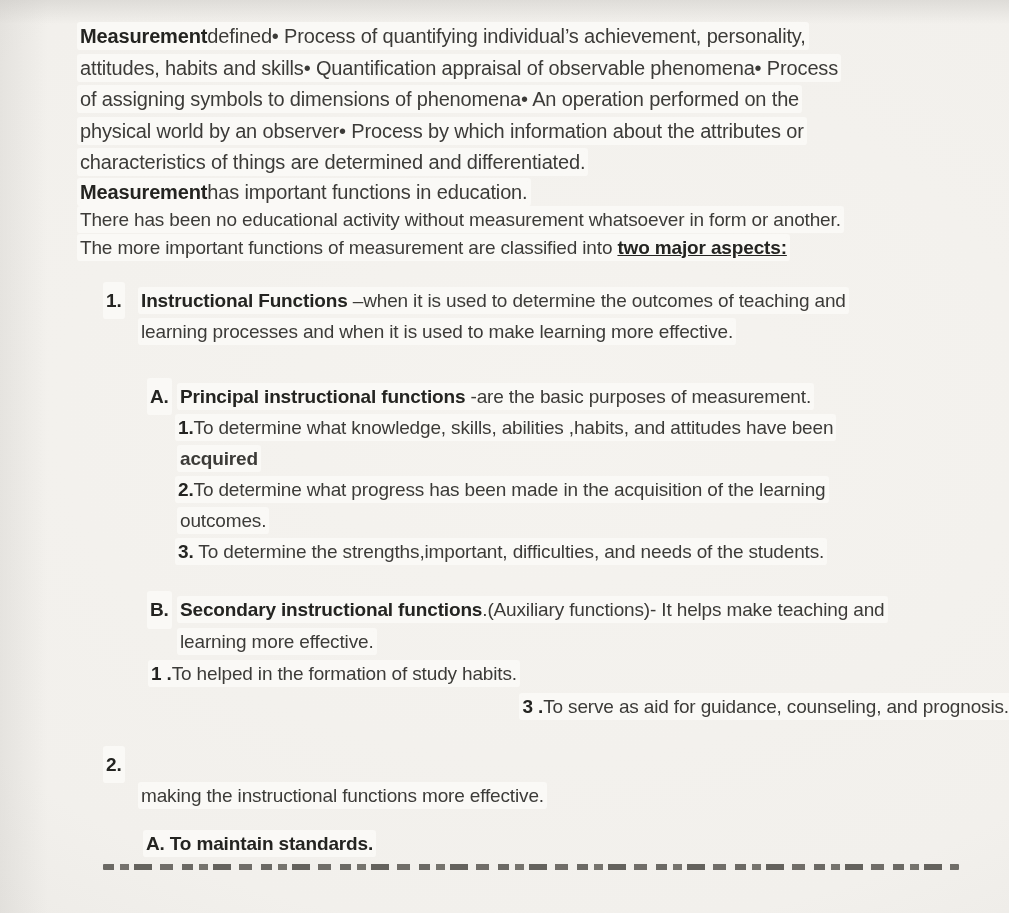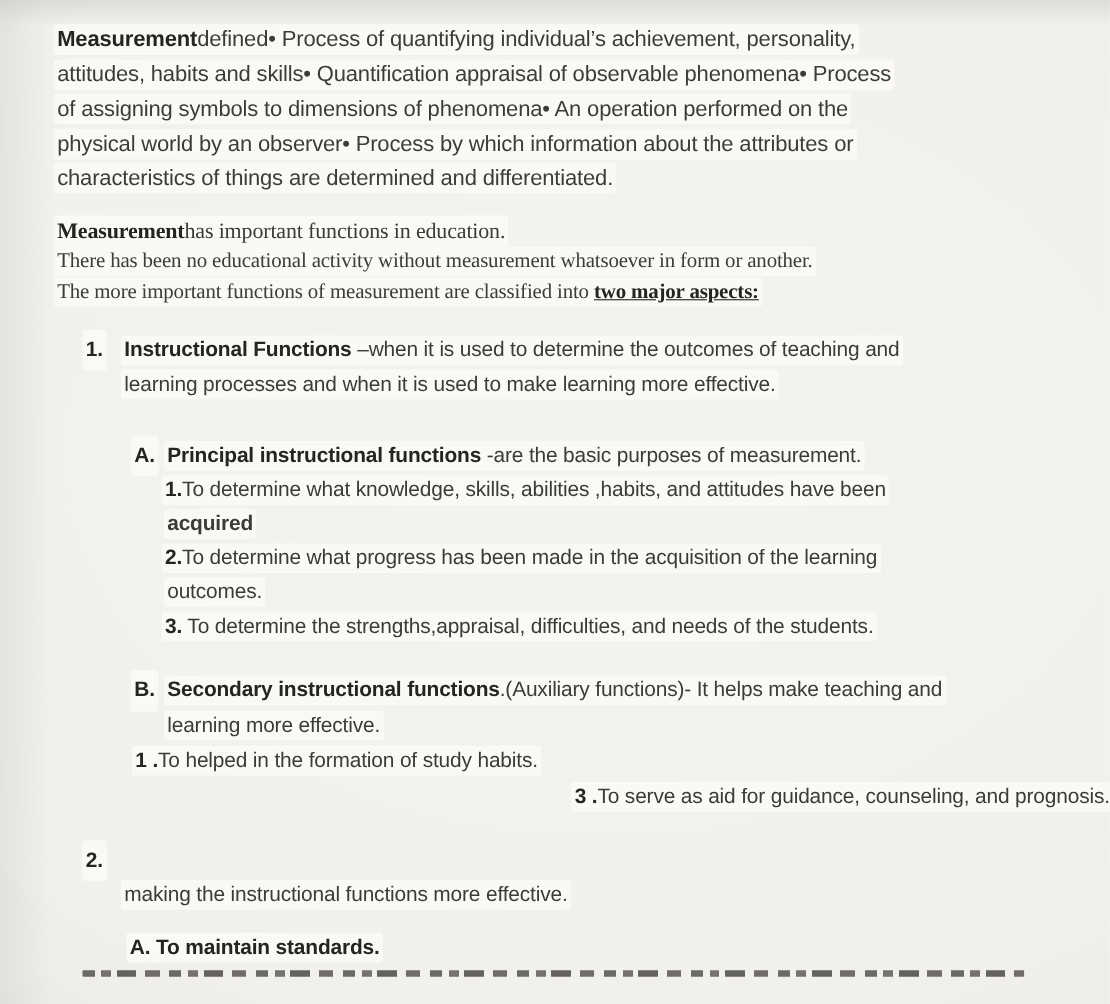--- a/index.html
+++ b/index.html
@@ -14,20 +14,21 @@
       linear-gradient(180deg, rgba(198,196,192,.45) 0, rgba(198,196,192,0) 24px),
       linear-gradient(90deg, rgba(204,202,198,.35) 0, rgba(204,202,198,0) 48px),
       radial-gradient(120% 95% at 54% 45%, #f5f3ef 0%, #f2f0ec 60%, #e5e3df 100%);
   }
   .page {
     position: relative;
     width: 1009px;
     height: 913px;
     padding-top: 21px;
     box-sizing: border-box;
+    padding-left: 28px;
   }
   .block { margin: 0; }
   .line {
     position: relative;
     white-space: nowrap;
     letter-spacing: -0.15px;
   }
   .hl {
     background: #faf9f6;
     box-shadow: 0 0 0 3px #faf9f6;
@@ -65,36 +66,36 @@
 
 <div class="page">
   <div id="doc-root">
       <div class="block" style="margin-top: 0px;">
         <div class="line" style="padding-left: 52px; line-height: 31.5px; height: 31.5px; font-size: 20px;"><span class="hl"><span class="bold">Measurement</span><span>defined• Process of quantifying individual’s achievement, personality,</span></span></div>
         <div class="line" style="padding-left: 52px; line-height: 31.5px; height: 31.5px; font-size: 20px;"><span class="hl"><span>attitudes, habits and skills• Quantification appraisal of observable phenomena• Process</span></span></div>
         <div class="line" style="padding-left: 52px; line-height: 31.5px; height: 31.5px; font-size: 20px;"><span class="hl"><span>of assigning symbols to dimensions of phenomena• An operation performed on the</span></span></div>
         <div class="line" style="padding-left: 52px; line-height: 31.5px; height: 31.5px; font-size: 20px;"><span class="hl"><span>physical world by an observer• Process by which information about the attributes or</span></span></div>
         <div class="line" style="padding-left: 52px; line-height: 31.5px; height: 31.5px; font-size: 20px;"><span class="hl"><span>characteristics of things are determined and differentiated.</span></span></div>
       </div>
-      <div class="block" style="margin-top: 18px; font-family: Liberation Serif, serif;">
+      <div class="block" style="margin-top: 0;">
         <div class="line" style="padding-left: 52px; line-height: 27.5px; height: 27.5px; font-size: 20px;"><span class="hl"><span class="bold">Measurement</span><span>has important functions in education.</span></span></div>
         <div class="line" style="padding-left: 52px; line-height: 27.5px; height: 27.5px; font-size: 19px;"><span class="hl"><span>There has been no educational activity without measurement whatsoever in form or another.</span></span></div>
         <div class="line" style="padding-left: 52px; line-height: 27.5px; height: 27.5px; font-size: 19px;"><span class="hl"><span>The more important functions of measurement are classified into </span><span class="bold underline">two major aspects:</span></span></div>
       </div>
       <div class="block" style="margin-top: 24px;">
         <div class="line" style="padding-left: 113px; line-height: 31px; height: 31px; font-size: 19px;"><span class="marker" style="left: 78px;">1.</span><span class="hl"><span class="bold">Instructional Functions</span><span> –when it is used to determine the outcomes of teaching and</span></span></div>
         <div class="line" style="padding-left: 113px; line-height: 31px; height: 31px; font-size: 19px;"><span class="hl"><span>learning processes and when it is used to make learning more effective.</span></span></div>
       </div>
       <div class="block" style="margin-top: 34px;">
         <div class="line" style="padding-left: 152px; line-height: 31px; height: 31px; font-size: 19px;"><span class="marker" style="left: 122px;">A.</span><span class="hl"><span class="bold">Principal instructional functions</span><span> -are the basic purposes of measurement.</span></span></div>
         <div class="line" style="padding-left: 150px; line-height: 31px; height: 31px; font-size: 19px;"><span class="hl"><span class="bold">1.</span><span>To determine what knowledge, skills, abilities ,habits, and attitudes have been</span></span></div>
         <div class="line" style="padding-left: 152px; line-height: 31px; height: 31px; font-size: 19px; font-weight: bold;"><span class="hl"><span>acquired</span></span></div>
         <div class="line" style="padding-left: 150px; line-height: 31px; height: 31px; font-size: 19px;"><span class="hl"><span class="bold">2.</span><span>To determine what progress has been made in the acquisition of the learning</span></span></div>
         <div class="line" style="padding-left: 152px; line-height: 31px; height: 31px; font-size: 19px;"><span class="hl"><span>outcomes.</span></span></div>
-        <div class="line" style="padding-left: 150px; line-height: 31px; height: 31px; font-size: 19px;"><span class="hl"><span class="bold">3.</span><span> To determine the strengths,appraisal, difficulties, and needs of the students.</span></span></div>
+        <div class="line" style="padding-left: 150px; line-height: 31px; height: 31px; font-size: 19px;"><span class="hl"><span class="bold">3.</span><span> To determine the strengths,important, difficulties, and needs of the students.</span></span></div>
       </div>
       <div class="block" style="margin-top: 27px;">
         <div class="line" style="padding-left: 152px; line-height: 31.5px; height: 31.5px; font-size: 19px;"><span class="marker" style="left: 122px;">B.</span><span class="hl"><span class="bold">Secondary instructional functions</span><span>.(Auxiliary functions)- It helps make teaching and</span></span></div>
         <div class="line" style="padding-left: 152px; line-height: 31.5px; height: 31.5px; font-size: 19px;"><span class="hl"><span>learning more effective.</span></span></div>
       </div>
       <div class="block" style="margin-top: 1px;">
         <div class="line" style="padding-left: 123px; line-height: 32.5px; height: 32.5px; font-size: 19px;"><span class="hl"><span class="bold">1 .</span><span>To helped in the formation of study habits.</span></span></div>
         <div class="line" style="padding-left: 123px; line-height: 32.5px; height: 32.5px; font-size: 19px; text-align: right;"><span class="hl"><span class="bold">3 .</span><span>To serve as aid for guidance, counseling, and prognosis.</span></span></div>
       </div>
       <div class="block" style="margin-top: 26px;">

